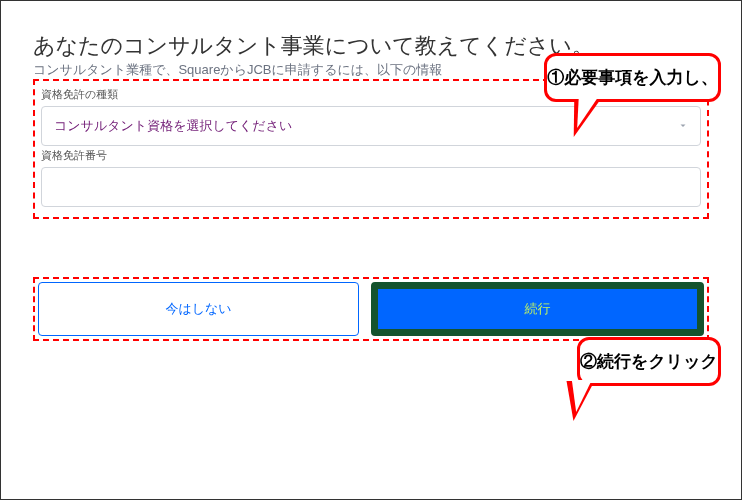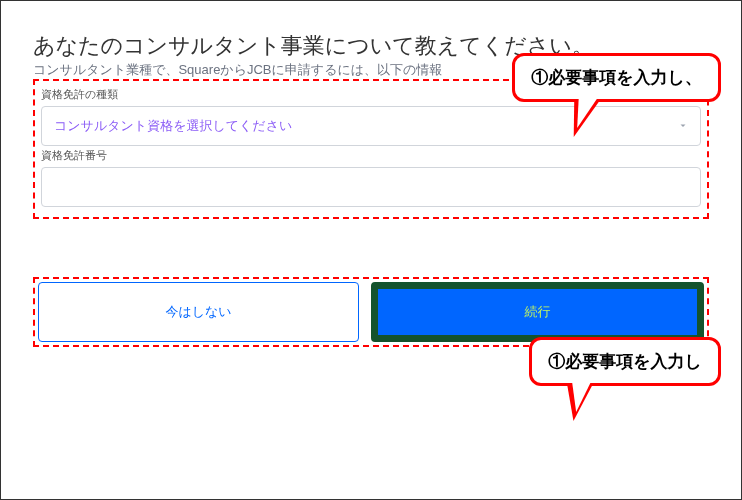--- a/index.html
+++ b/index.html
@@ -37,38 +37,38 @@
     width: 100%;
     height: 40px;
     border: 1px solid #d1d5db;
     border-radius: 4px;
     padding: 0 12px;
     font-size: 13px;
     background: #fff;
     display: flex;
     align-items: center;
     justify-content: space-between;
-    color: #8b5cf6;
+    color: #701a75;
     cursor: pointer;
   }
   .text-input { cursor: text; }
   .chevron {
     width: 10px; height: 10px;
     color: #9ca3af;
   }
   .button-row {
     display: flex;
     gap: 12px;
     margin-top: 58px;
     border: 2px dashed #ff0000;
     padding: 3px;
   }
   .btn {
     flex: 1;
-    height: 60px;
+    height: 54px;
     border-radius: 4px;
     font-size: 13px;
     font-weight: 500;
     display: flex;
     align-items: center;
     justify-content: center;
     cursor: pointer;
   }
   .btn-secondary {
     background: #fff;
@@ -80,21 +80,21 @@
     border: 7px solid #14532d;
     color: #bef264;
   }
 
   
   .callout {
     position: absolute;
     background: #fff;
     border: 3px solid #ff0000;
     border-radius: 12px;
-    padding: 10px 16px;
+    padding: 10px 0;
     font-size: 17px;
     font-weight: 700;
     color: #000;
     z-index: 20;
   }
   .callout-1 { top: 52px; right: 20px; }
   .callout-2 { top: 336px; right: 20px; }
   .tail {
     position: absolute;
     width: 0; height: 0;
@@ -161,15 +161,15 @@
 
 <div class="button-row">
   <div class="btn btn-secondary">今はしない</div>
   <div class="btn btn-primary">続行</div>
 </div>
 
 <div class="callout callout-1">①必要事項を入力し、</div>
 <div class="tail tail-1-outer"></div>
 <div class="tail tail-1-inner"></div>
 
-<div class="callout callout-2">①必要事項を入力し</div>
+<div class="callout callout-2">②続行をクリック</div>
 <div class="tail tail-2-outer"></div>
 <div class="tail tail-2-inner"></div>
 
 </body></html>

